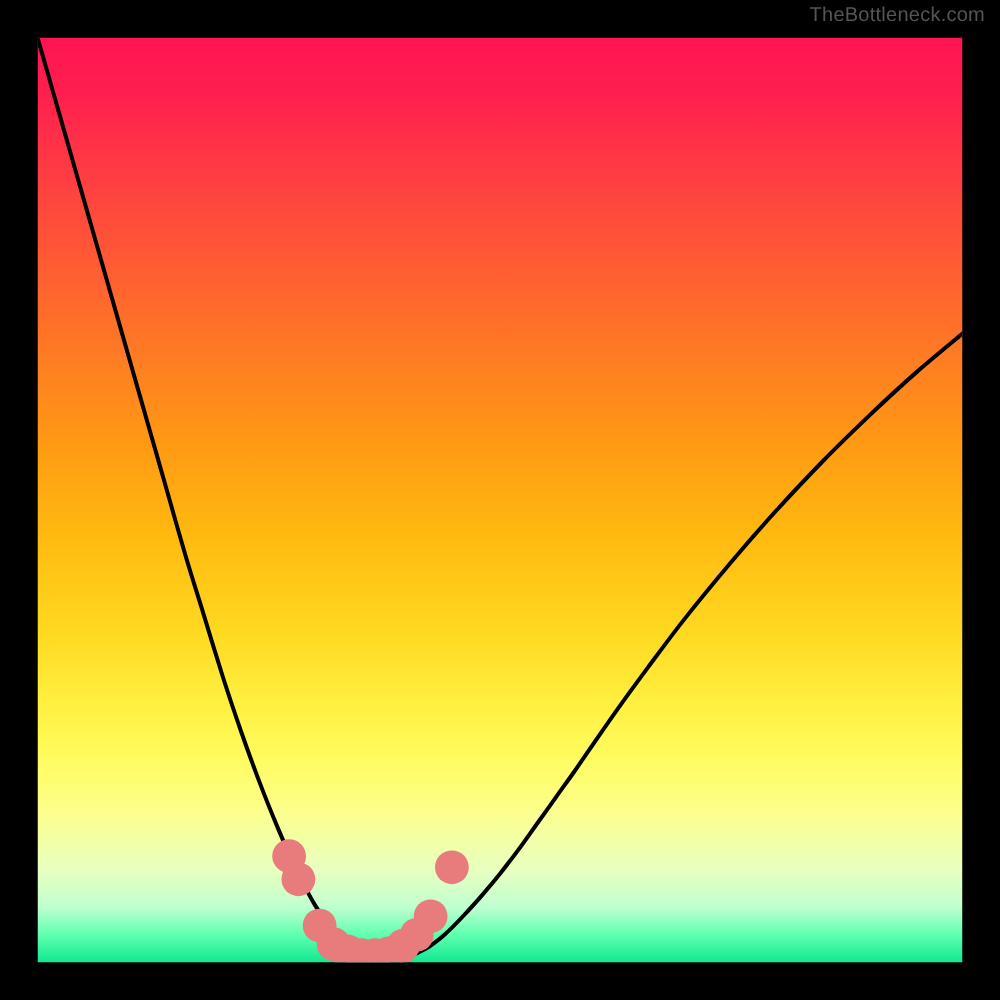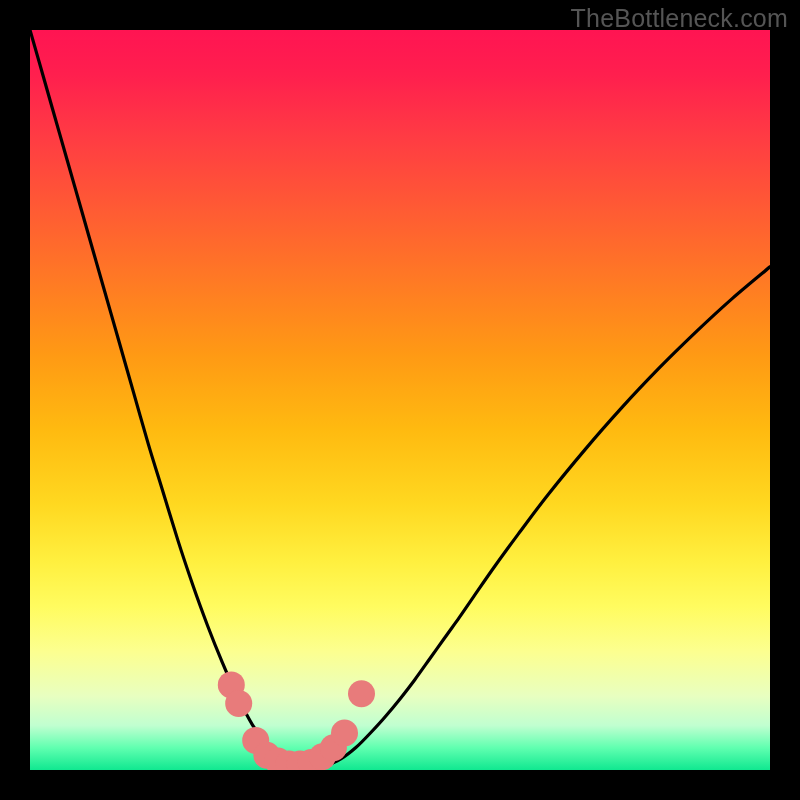--- a/index.html
+++ b/index.html
@@ -9,21 +9,21 @@
     background: #000;
     position: relative;
     overflow: hidden;
     font-family: Arial, sans-serif;
   }
   .watermark {
     position: absolute;
     top: 4px;
     right: 12px;
     color: #555;
-    font-size: 25px;
+    font-size: 16px;
     font-weight: 500;
     z-index: 10;
     letter-spacing: 0.2px;
   }
   .frame {
     position: absolute;
     left: 30px;
     top: 30px;
     width: 740px;
     height: 740px;

